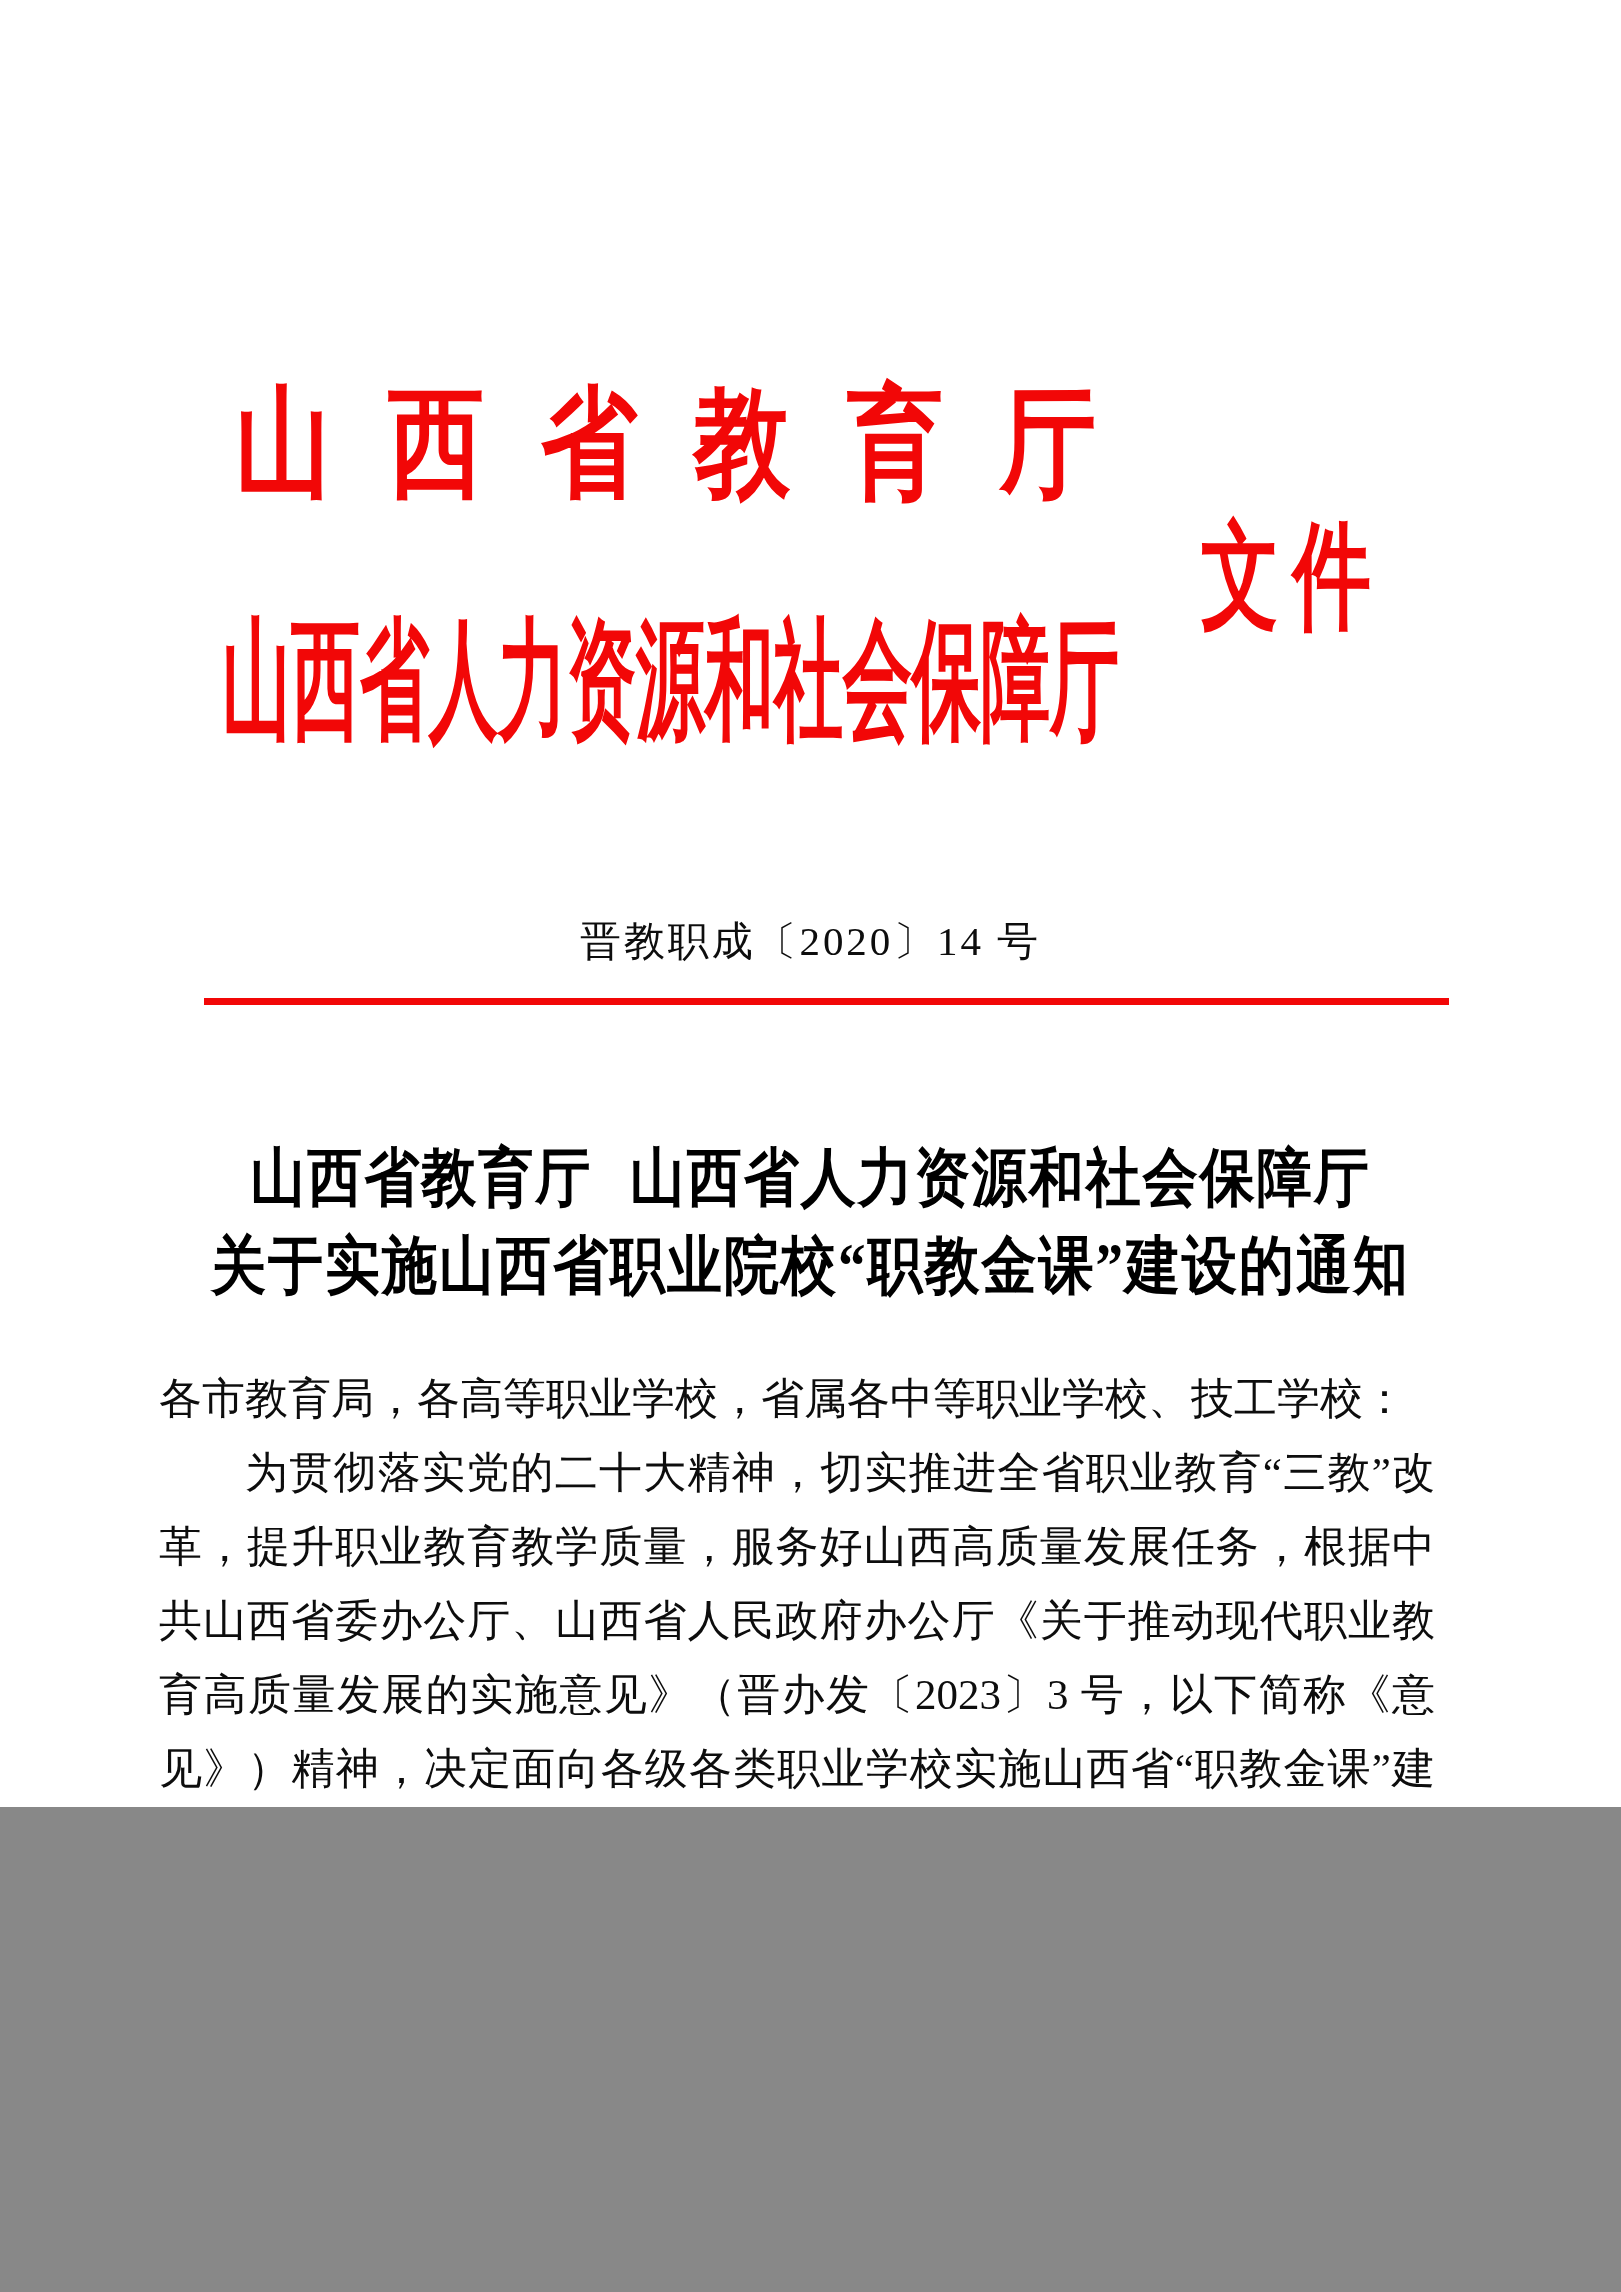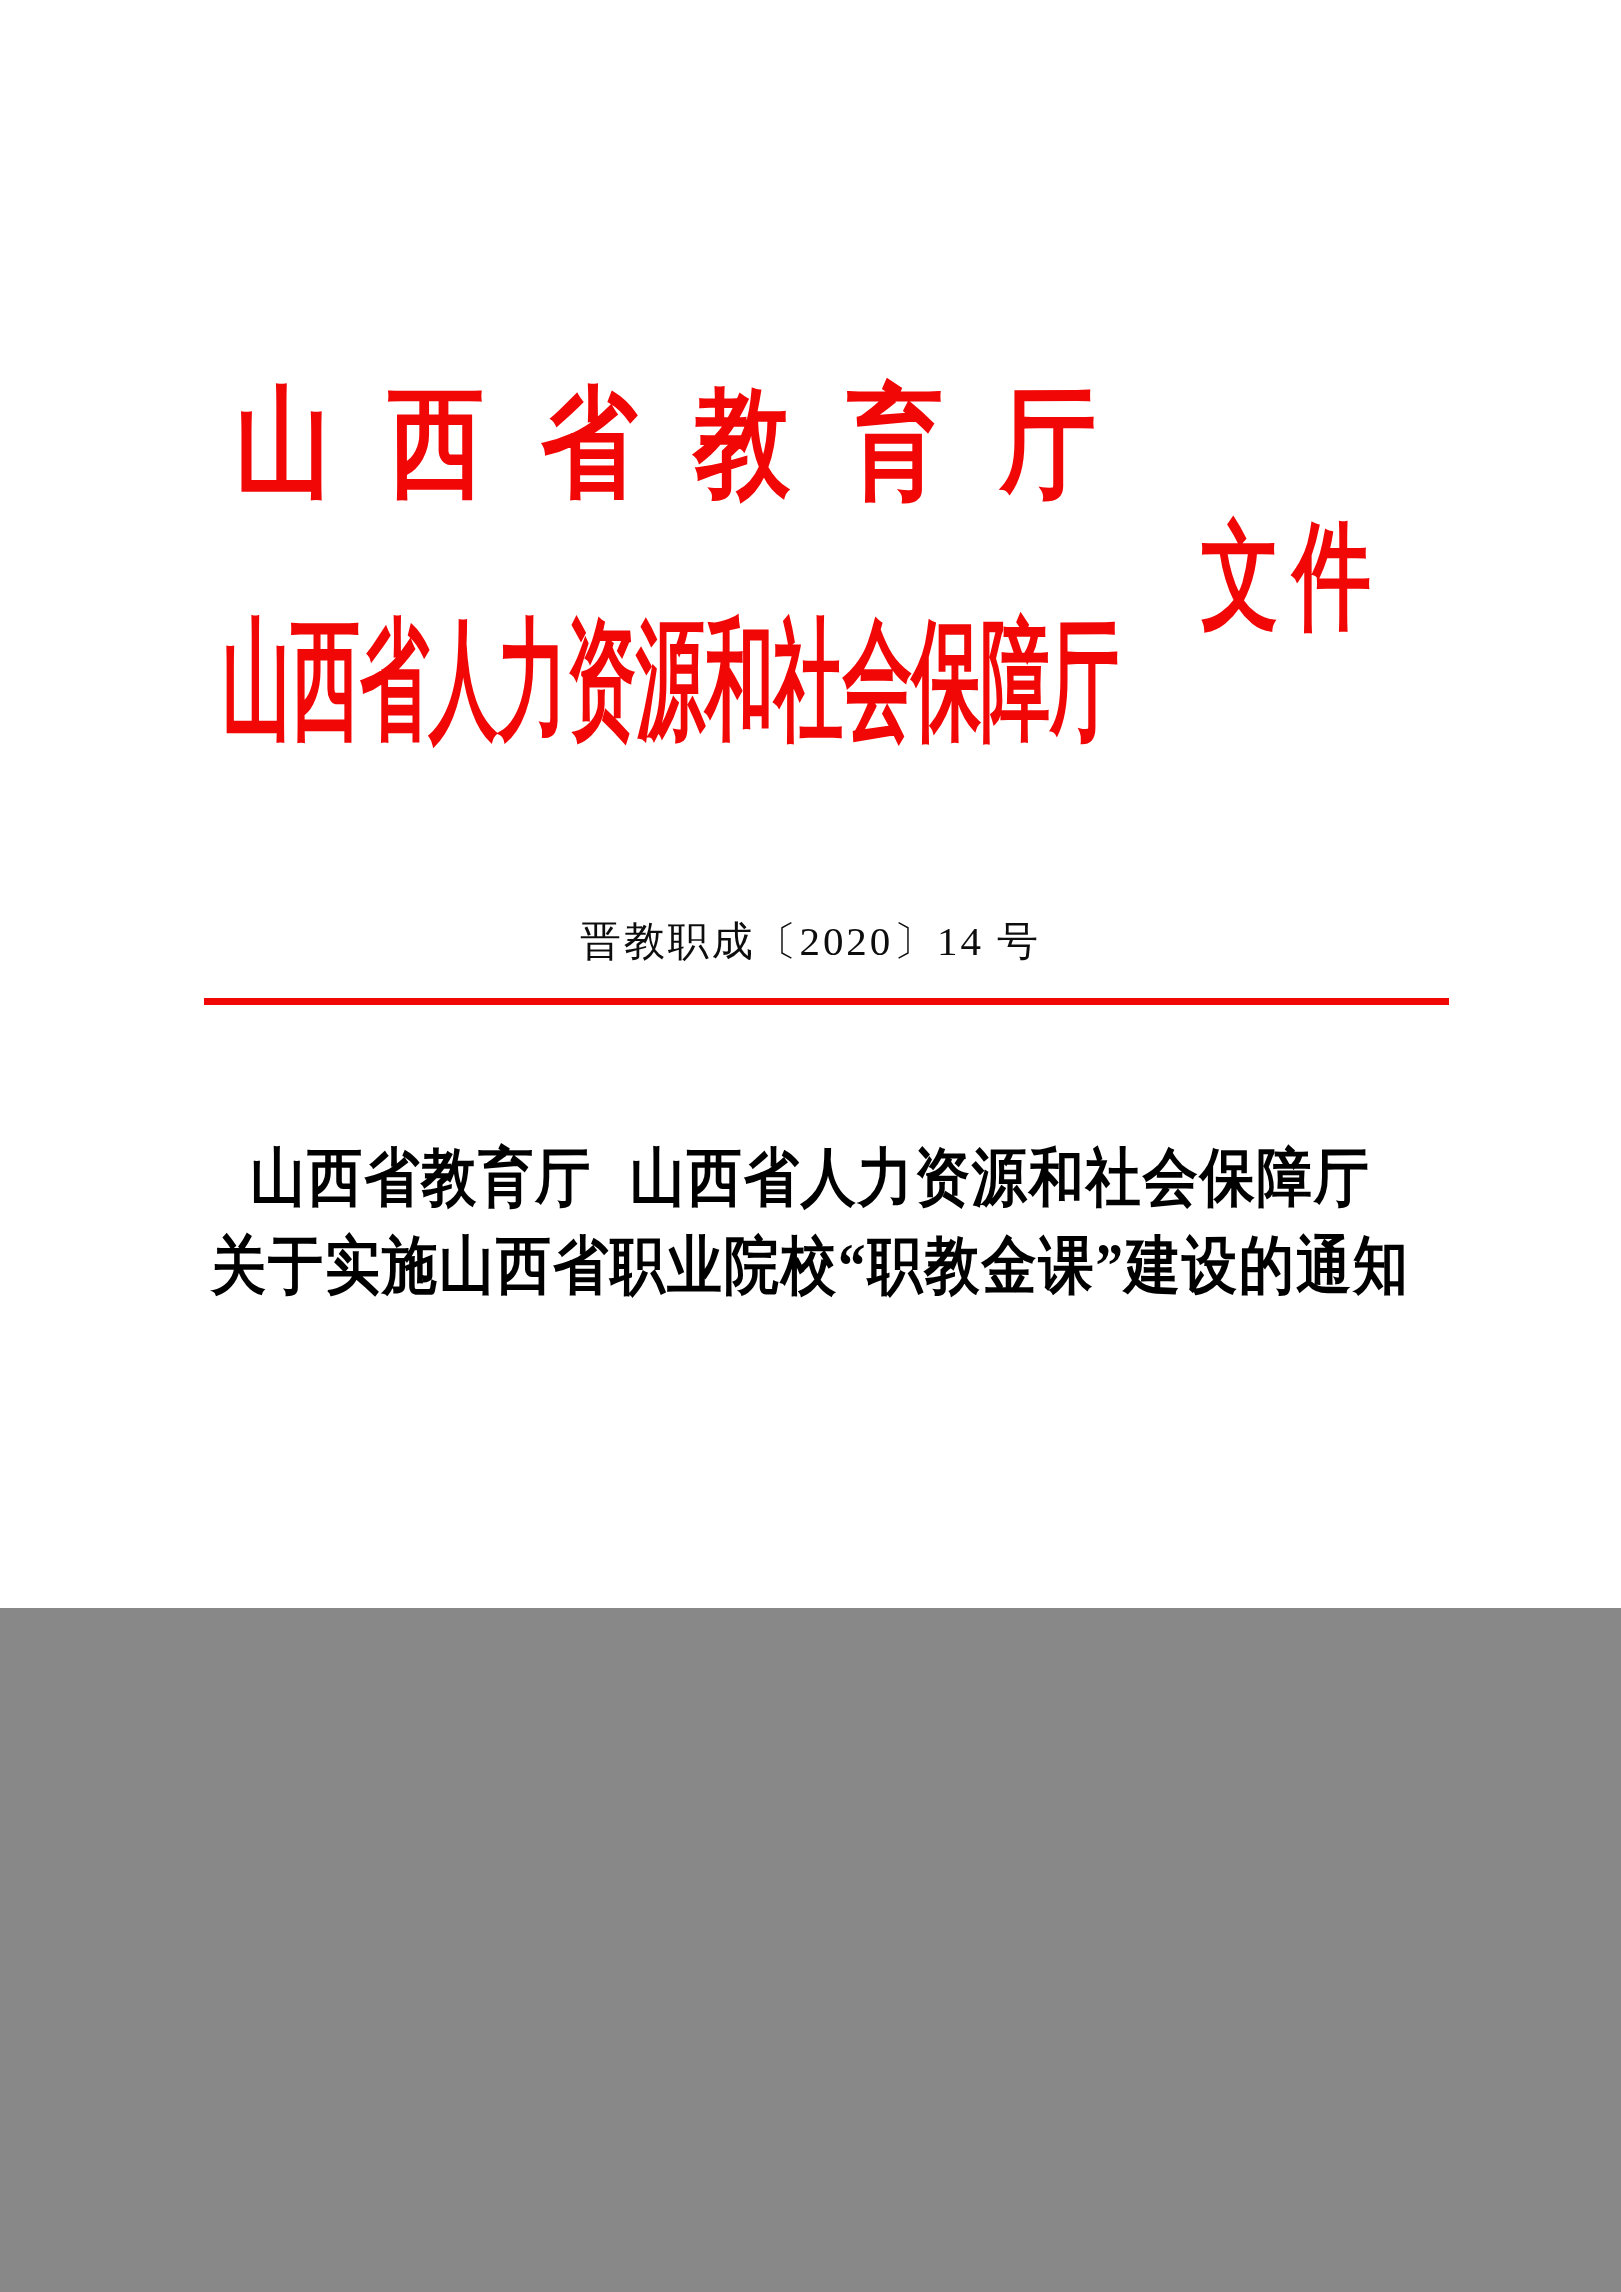--- a/index.html
+++ b/index.html
@@ -1,18 +1,18 @@
 <!DOCTYPE html>
 <html><head>
 <meta charset="utf-8">
 <style>
   html,body{margin:0;padding:0;background:#888;}
   .page{
     position:relative;
-    width:1621px;height:1608px;
+    width:1621px;height:1807px;
     margin:0 auto;
     background:#ffffff;
     overflow:hidden;
     font-family:"Liberation Serif","DejaVu Serif",serif;
     color:#0d0d0d;
   }
   
   .dept1{
     position:absolute;left:235px;top:384px;
     font-size:96px;line-height:1;font-weight:bold;
@@ -81,15 +81,19 @@
 
   <div class="docnum">晋教职成〔2020〕14 号</div>
 
   <div class="redline"></div>
 
   <div class="title">
     <div>山西省教育厅 山西省人力资源和社会保障厅</div>
     <div>关于实施山西省职业院校“职教金课”建设的通知</div>
   </div>
 
+  <div class="bodytext">
+    <p class="salutation">各市教育局，各高等职业学校，省属各中等职业学校、技工学校：</p>
+    <p class="para">为贯彻落实党的二十大精神，切实推进全省职业教育“三教”改革，提升职业教育教学质量，服务好山西高质量发展任务，根据中共山西省委办公厅、山西省人民政府办公厅《关于推动现代职业教育高质量发展的实施意见》（晋办发〔2023〕3 号，以下简称《意见》）精神，决定面向各级各类职业学校实施山西省“职教金课”建设。现就有关工作通知如下。</p>
+  </div>
 
 </div>
 
 
 </body></html>

